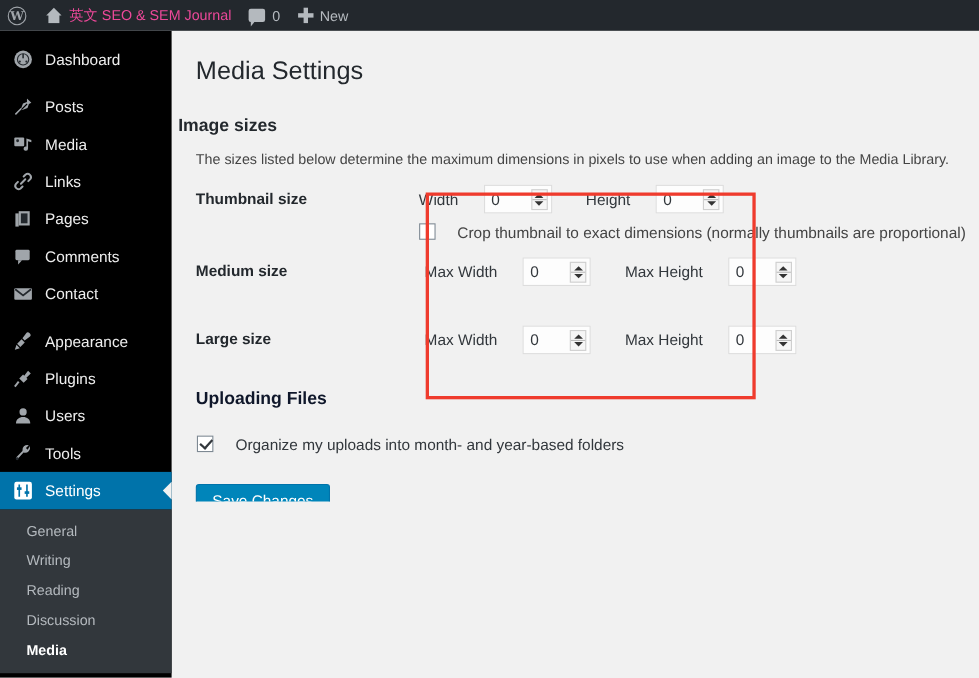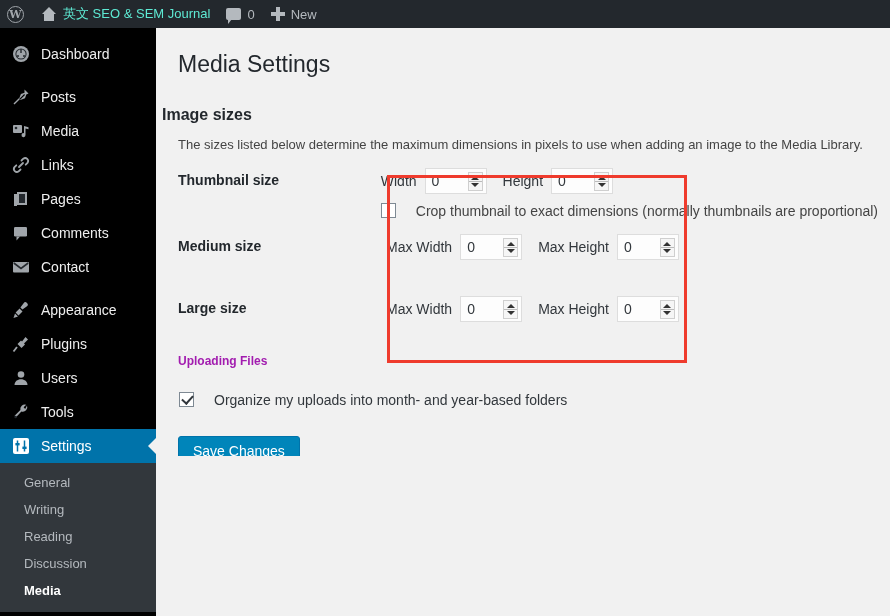--- a/index.html
+++ b/index.html
@@ -42,21 +42,21 @@
   }
   .home-icon::before {
     content: ""; position: absolute; left: 1px; top: 0;
     border-left: 7px solid transparent; border-right: 7px solid transparent;
     border-bottom: 7px solid #b4b9be;
   }
   .home-icon::after {
     content: ""; position: absolute; left: 3px; top: 6px;
     width: 10px; height: 8px; background: #b4b9be;
   }
-  .site-title { font-size: 13px; color: #5eead4; }
+  .site-title { font-size: 13px; color: #ec4899; }
   .site-title .cjk { font-family: "DejaVu Sans", sans-serif; }
   .comment-icon {
     width: 15px; height: 12px; background: #b4b9be;
     border-radius: 2px; position: relative; display: inline-block;
   }
   .comment-icon::after {
     content: ""; position: absolute; left: 2px; bottom: -4px;
     border-left: 4px solid #b4b9be; border-bottom: 5px solid transparent;
   }
   .plus-icon {
@@ -124,21 +124,21 @@
     font-size: 13px; color: #444; margin: 13px 0 0 22px;
   }
 
   .form-table { margin: 12px 0 0 22px; width: 700px; }
   .form-row { display: flex; align-items: flex-start; min-height: 30px; }
   .row-label {
     width: 208px; padding-top: 8px;
     font-size: 14px; font-weight: 700; color: #23282d;
   }
   .row-fields { padding-top: 4px; }
-  .field-line { display: flex; align-items: center; gap: 0; }
+  .field-line { display: flex; align-items: center; gap: 15px; }
   .field-label {
     font-size: 14px; color: #32373c; margin-right: 8px;
   }
   .field-label.second { margin-left: 16px; }
 
   .num-input {
     position: relative;
     width: 62px; height: 26px;
     border: 1px solid #ddd;
     background: #fdfdfd;
@@ -194,21 +194,21 @@
   #annotation {
     position: absolute;
     left: 231px; top: 147px;
     width: 300px; height: 188px;
     border: 3px solid #ef3b2d;
     pointer-events: none;
     z-index: 15;
   }
 
   .upload-head {
-    font-size: 12px; font-weight: 700; color: #a21caf;
+    font-size: 16px; font-weight: 700; color: #0f172a;
     margin: 22px 0 0 22px;
   }
   .upload-check { margin: 24px 0 0 23px; }
   .upload-check .check-text { font-size: 14px; color: #32373c; }
 
   .save-btn {
     margin: 28px 0 0 22px;
     display: inline-block;
     background: #0085ba;
     border: 1px solid #0073aa;

